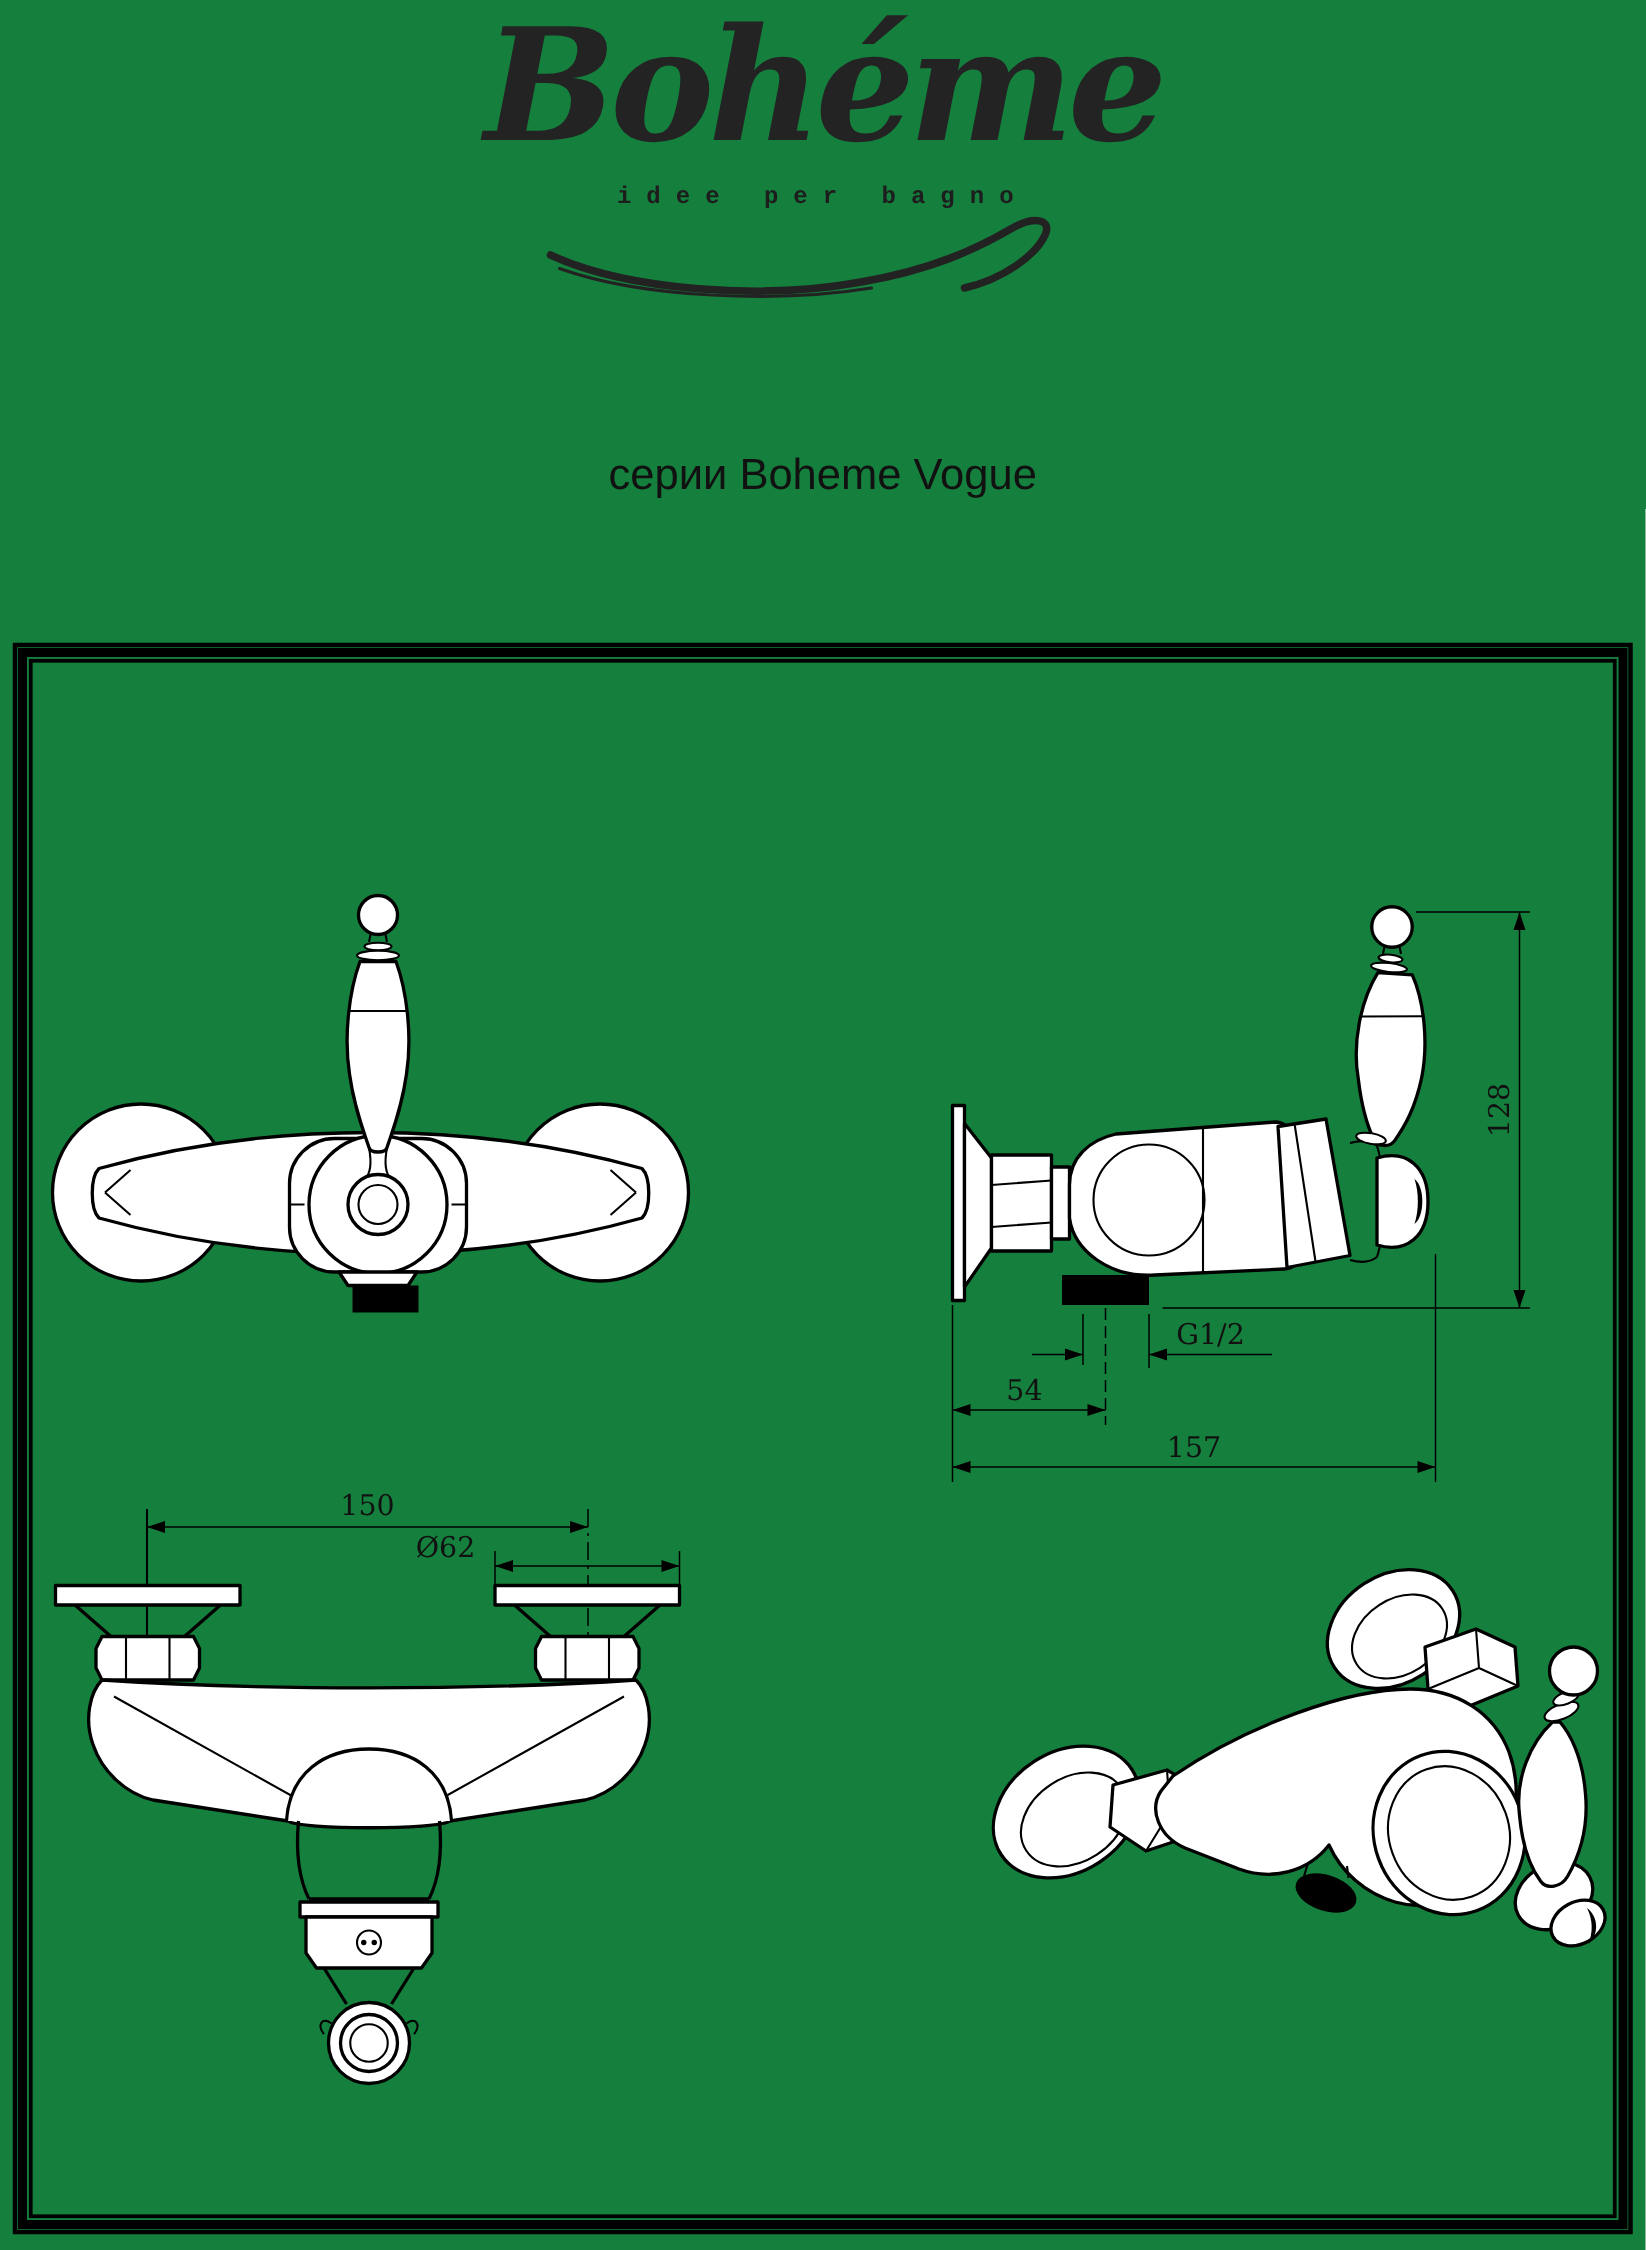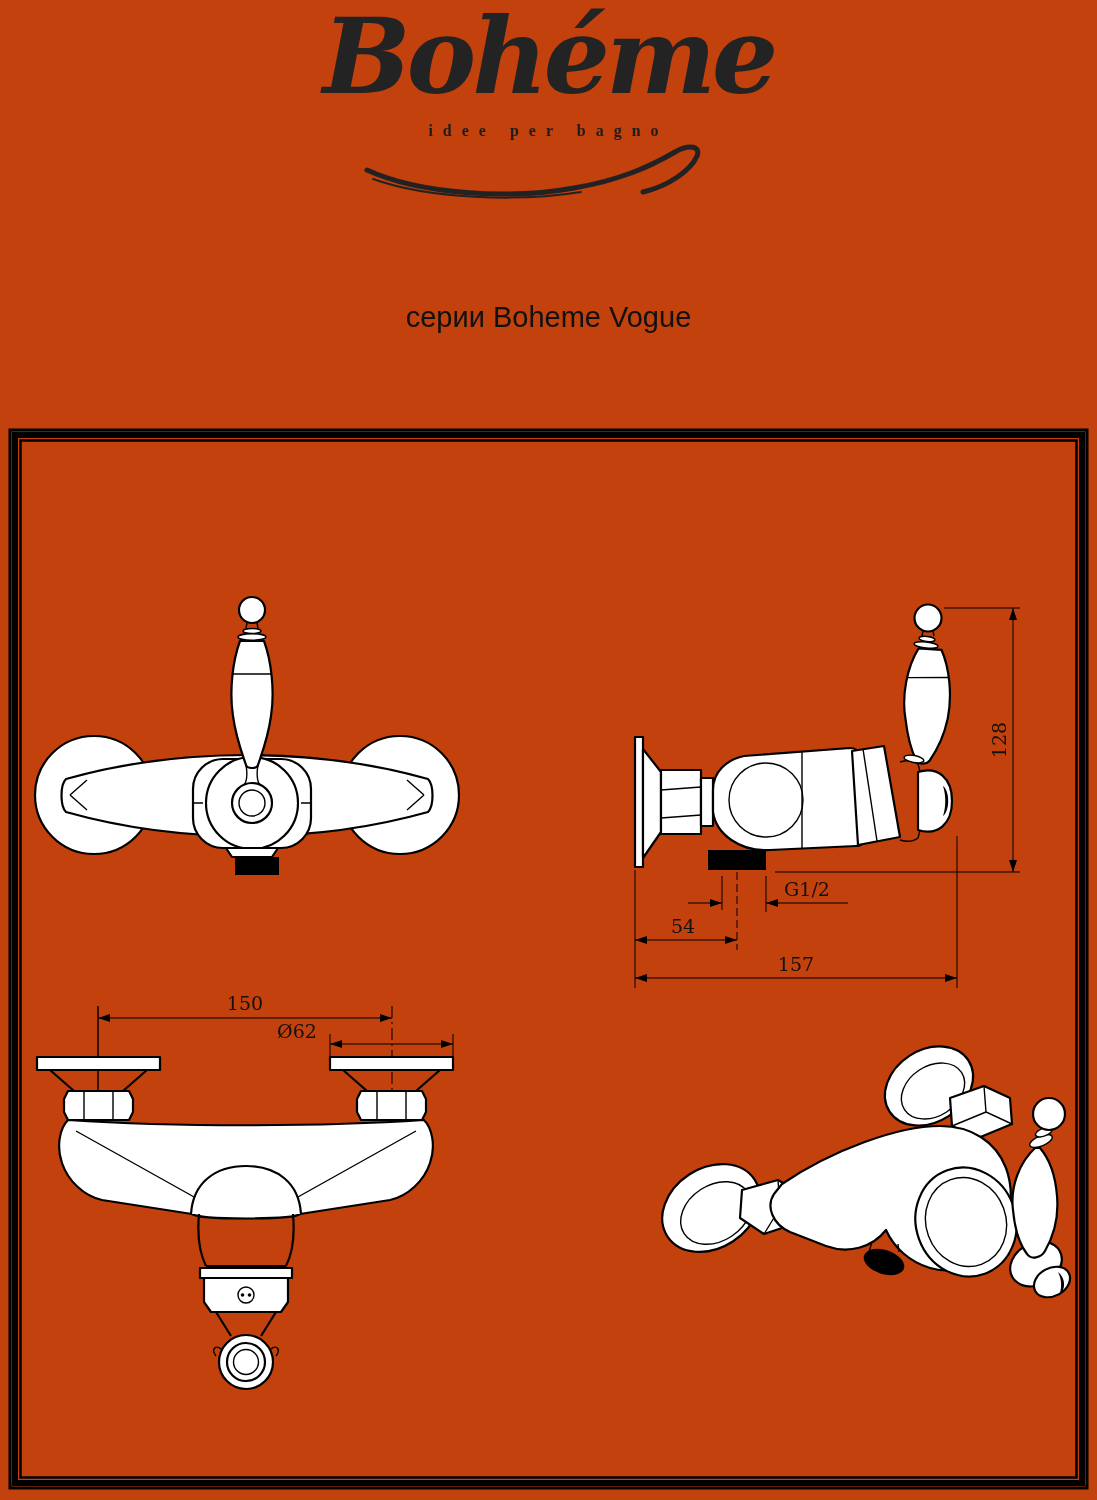--- a/index.html
+++ b/index.html
@@ -1,30 +1,30 @@
 <!DOCTYPE html>
 <html><head>
 <meta charset="utf-8">
 <style>
   html,body { margin:0; padding:0; background:#e8e8e8; }
   .page {
     position:relative; width:1097px; height:1500px; margin:0 auto;
-    background:#c2410c; overflow:hidden;
+    background:#15803d; overflow:hidden;
     font-family:"Liberation Sans", sans-serif; color:#141414;
   }
   
   .logo { position:absolute; top:0; left:0; width:100%; text-align:center; }
   .brand {
     position:absolute; top:2px; left:0; width:100%;
     font-family:"DejaVu Serif", serif; font-style:italic; font-weight:600;
     font-size:104px; line-height:1.05; letter-spacing:-4px; color:#232323;
   }
   .tagline {
     position:absolute; top:122px; left:0; width:100%;
-    font-family:Liberation Serif, serif; font-size:16px;
+    font-family:Liberation Mono, monospace; font-size:16px;
     letter-spacing:10px; color:#1d1d1d; font-weight:bold;
   }
   .flourish { position:absolute; top:142px; left:50%; transform:translateX(-50%); }
   
   .title-line { position:absolute; left:0; width:100%; text-align:center; font-size:29px; color:#111; }
   .title-1 { top:230px; }
   .title-2 { top:301px; }
   
   .tech { position:absolute; top:0; left:0; }
   .tech path, .tech rect, .tech circle, .tech ellipse { fill:none; stroke:#000; }

